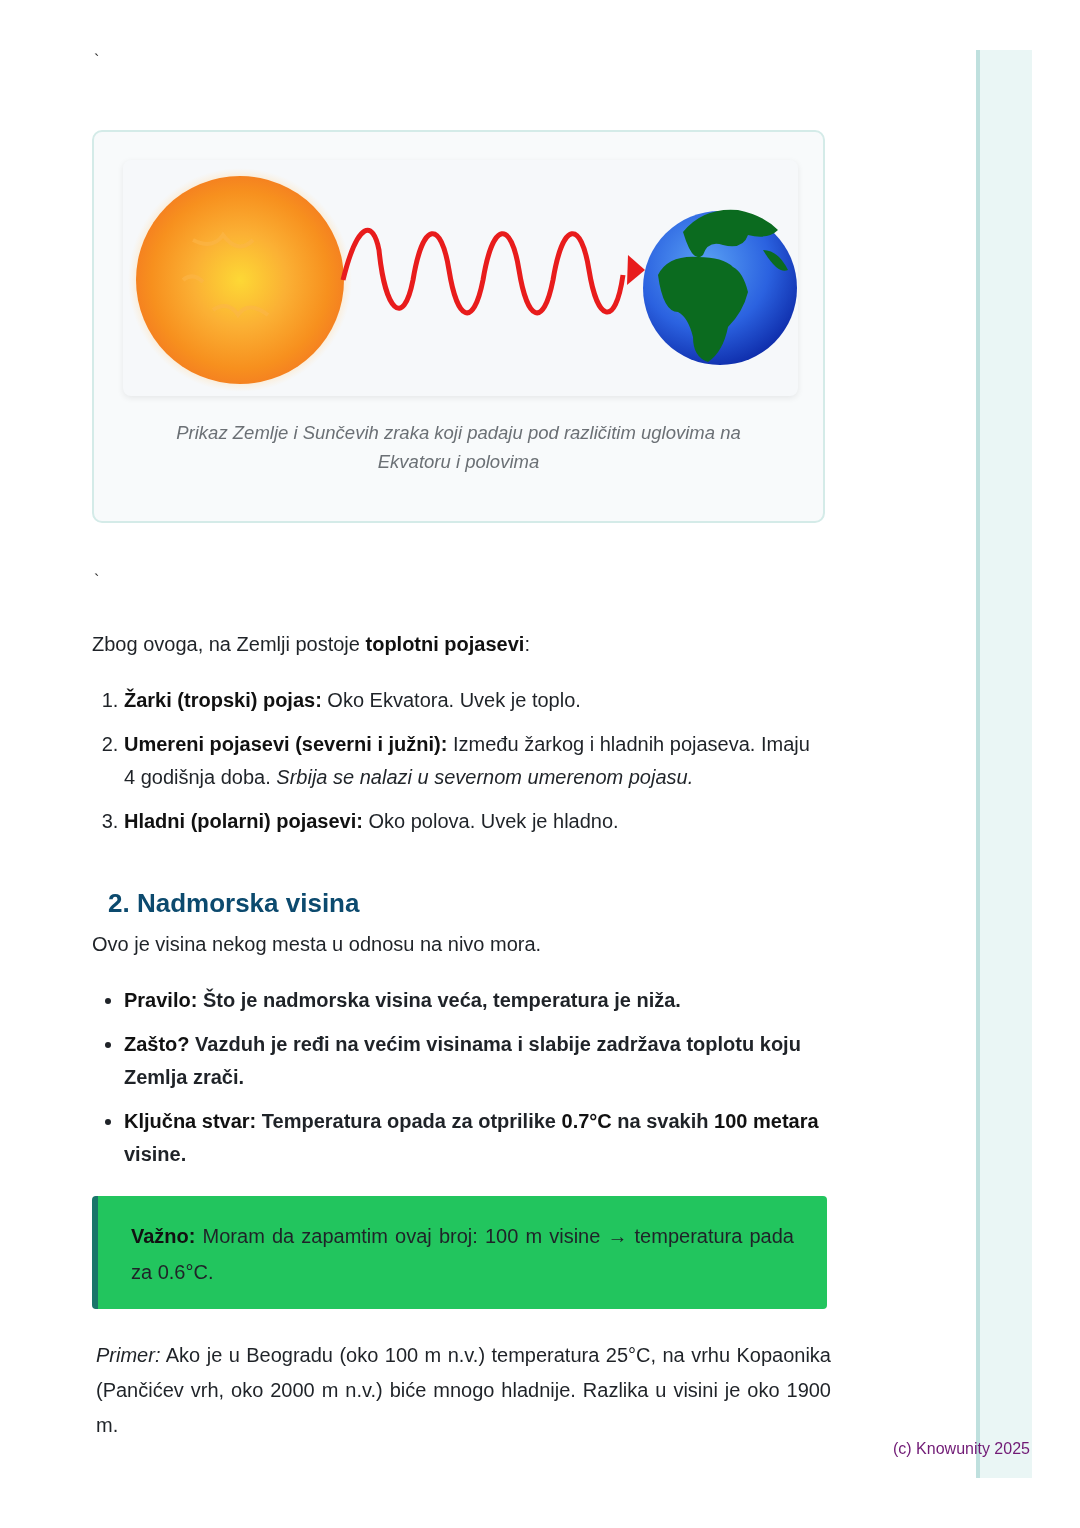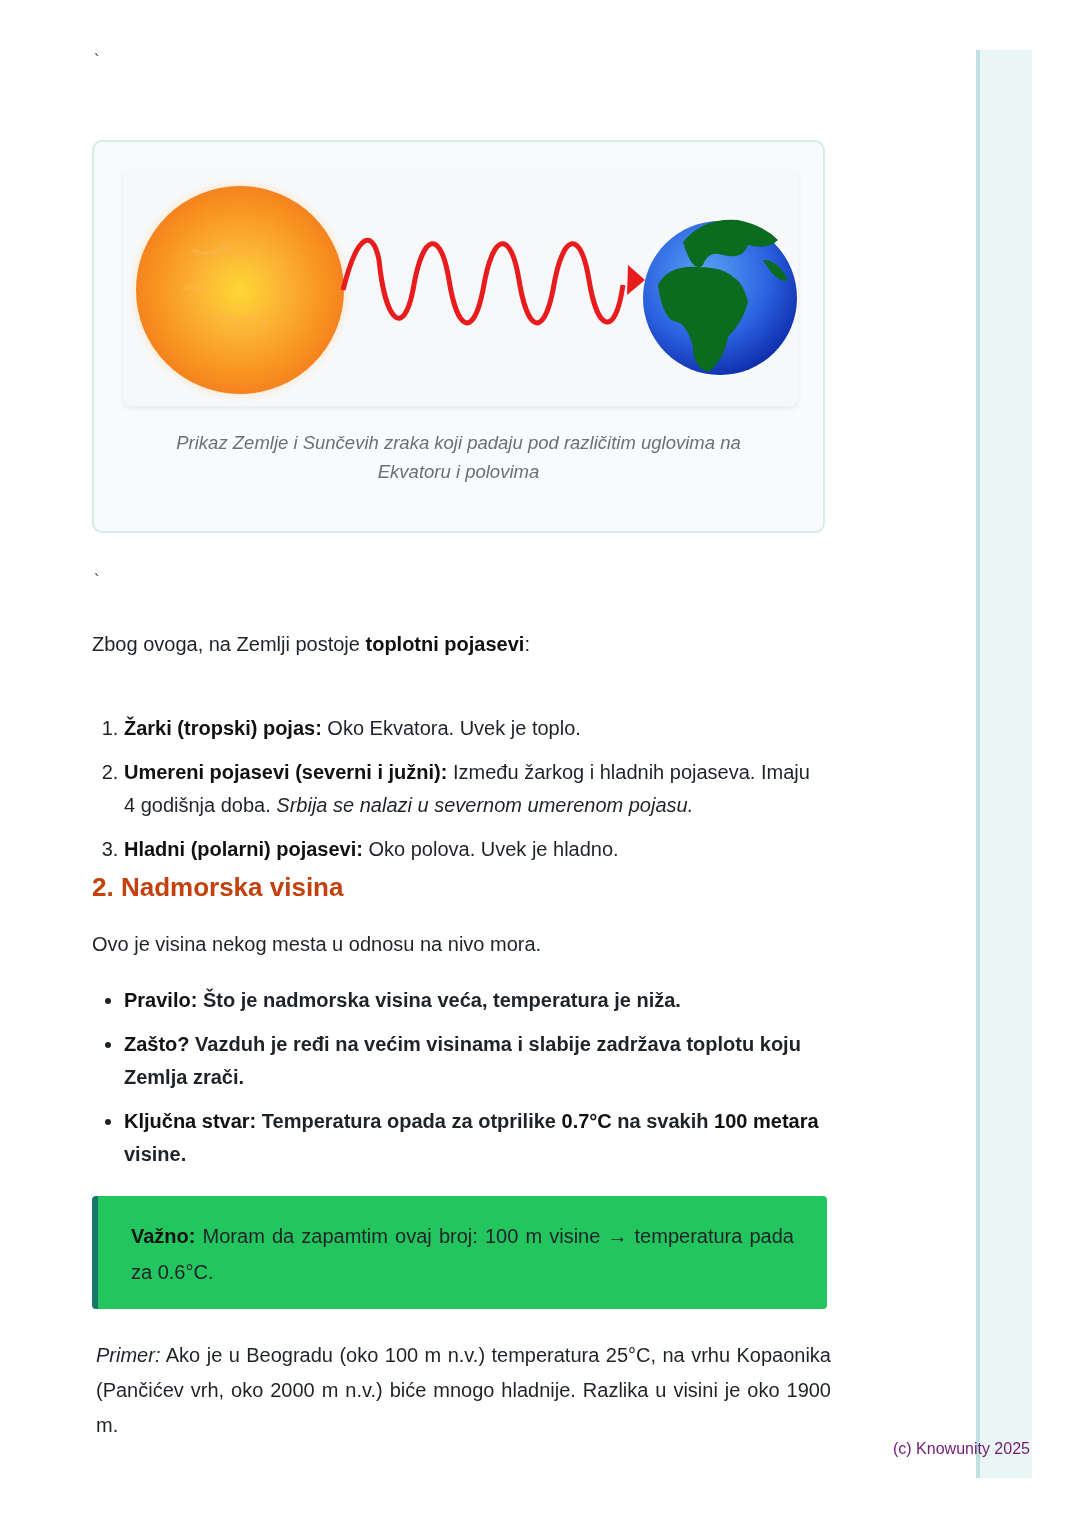--- a/index.html
+++ b/index.html
@@ -1,34 +1,34 @@
 <!DOCTYPE html>
 <html><head>
 <meta charset="utf-8">
 <style>
   html, body { margin: 0; padding: 0; background: #ffffff; }
   body { width: 1080px; height: 1528px; position: relative; overflow: hidden;
          font-family: "Liberation Sans", "DejaVu Sans", sans-serif; color: #1f2328; }
   .tick { position: absolute; left: 94px; font-size: 16px; color: #333; }
-  .figure-card { position: absolute; left: 92px; top: 140px; width: 733px; height: 393px;
+  .figure-card { position: absolute; left: 92px; top: 130px; width: 733px; height: 393px;
                  border: 2px solid #d4ebe8; border-radius: 10px; background: #f8fafb; box-sizing: border-box; }
   .figure-img { position: absolute; left: 29px; top: 28px; width: 675px; height: 236px;
                 background: #f6f8fa; border-radius: 8px;
                 box-shadow: 0 2px 6px rgba(0,0,0,0.08); overflow: hidden; }
   .caption { position: absolute; left: 0; top: 286px; width: 100%; text-align: center;
              font-style: italic; color: #6b7075; font-size: 18.5px; line-height: 29px; }
   .para { position: absolute; left: 92px; font-size: 20px; line-height: 33px; color: #1f2328; }
   .para b { font-weight: bold; color: #111; }
   ol.zones, ul.alt { position: absolute; left: 92px; margin: 0; padding-left: 32px; width: 700px;
                      font-size: 20px; line-height: 33px; }
   ol.zones li, ul.alt li { margin-bottom: 11px; }
   ol.zones li b, ul.alt li b { color: #111; }
   ul.alt { list-style: disc; font-weight: bold; }
   .section-heading { position: absolute; left: 92px; top: 872px; font-size: 26px; font-weight: bold;
-                     color: #c2410c; margin: 0; }
+                     color: #0c4a6e; margin: 16px; }
   .callout { position: absolute; left: 92px; top: 1196px; width: 735px; height: 113px;
              background: #22c55e; border-left: 6px solid #19766a; border-radius: 4px;
              box-sizing: border-box; padding: 22px 33px 0 33px; font-size: 20px; line-height: 36px;
              text-align: justify; color: #1f2328; }
   .callout b { color: #111; }
   .example { position: absolute; left: 96px; top: 1338px; width: 735px; font-size: 20px;
              line-height: 35px; text-align: justify; color: #1f2328; }
   .side-strip { position: absolute; left: 976px; top: 50px; width: 56px; height: 1428px;
                 background: #eaf6f5; border-left: 4px solid #bfe0de; box-sizing: border-box; }
   .footer { position: absolute; left: 893px; top: 1440px; font-size: 16px; color: #701a75; }
@@ -78,21 +78,21 @@
     <span>Ekvatoru i polovima</span>
   </div>
 </div>
 
 <div class="tick" style="top:572px;">`</div>
 
 <div class="para" style="top:628px;">
   <span>Zbog ovoga, na Zemlji postoje </span><b>toplotni pojasevi</b><span>:</span>
 </div>
 
-<ol class="zones" style="top:684px;margin-top:28px;">
+<ol class="zones" style="top:684px;">
   <li><b>Žarki (tropski) pojas:</b><span> Oko Ekvatora. Uvek je toplo.</span></li>
   <li><b>Umereni pojasevi (severni i južni):</b><span> Između žarkog i hladnih pojaseva. Imaju 4 godišnja doba. </span><i>Srbija se nalazi u severnom umerenom pojasu.</i></li>
   <li><b>Hladni (polarni) pojasevi:</b><span> Oko polova. Uvek je hladno.</span></li>
 </ol>
 
 <h2 class="section-heading">2. Nadmorska visina</h2>
 
 <div class="para" style="top:928px;">Ovo je visina nekog mesta u odnosu na nivo mora.</div>
 
 <ul class="alt" style="top:984px;">

